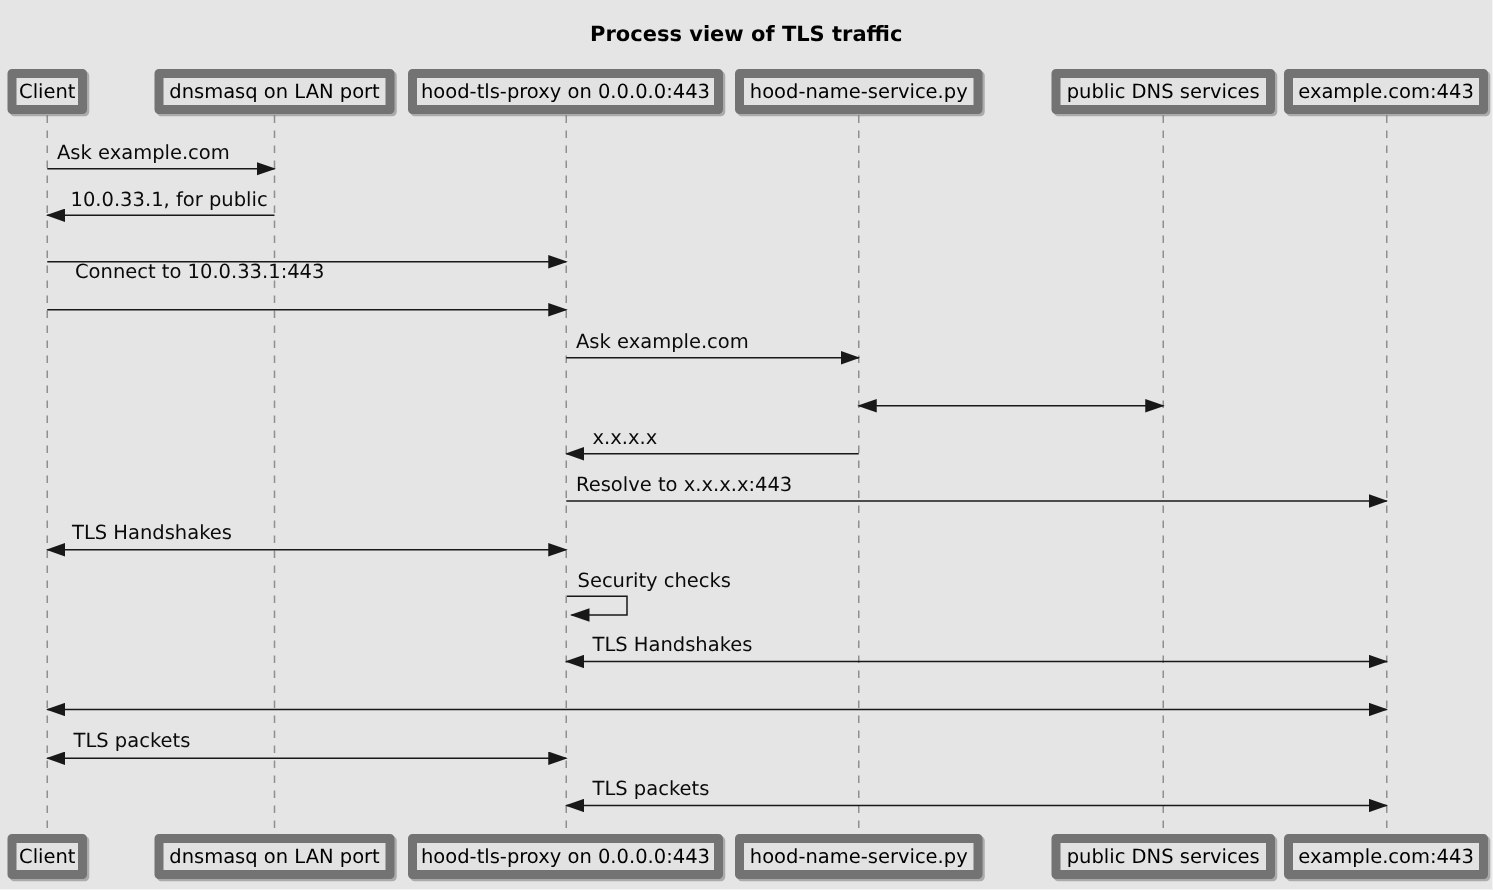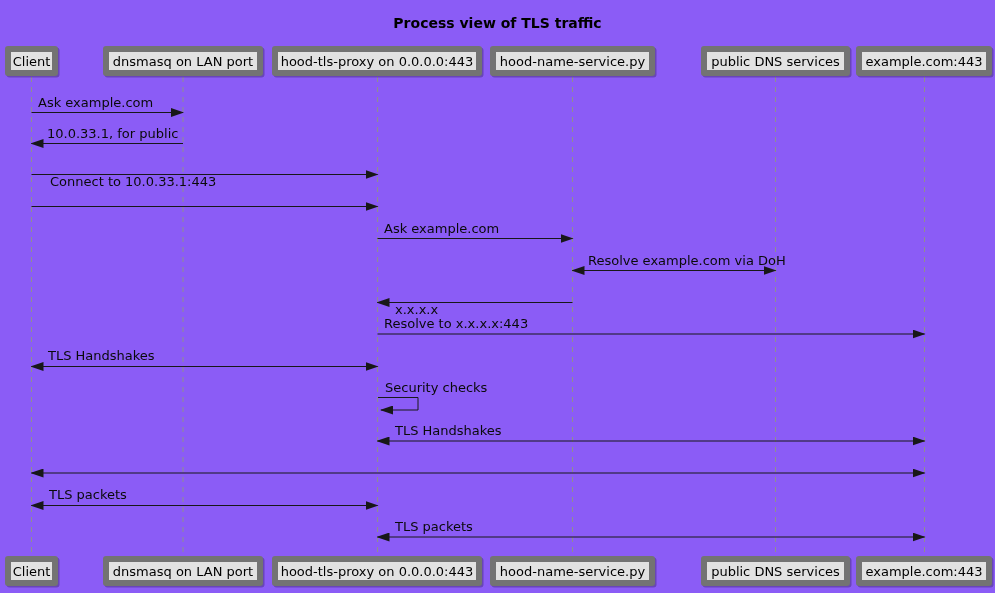--- a/index.html
+++ b/index.html
@@ -1,20 +1,20 @@
 <!DOCTYPE html>
 <html><head>
 <meta charset="utf-8">
 <style>
   html, body { margin: 0; padding: 0; background: #ffffff; }
   .canvas {
     position: relative;
     width: 995px;
     height: 593px;
-    background: #8b5cf6;
+    background: #e5e5e5;
     font-family: "DejaVu Sans", "Liberation Sans", sans-serif;
     overflow: hidden;
   }
   .title {
     position: absolute;
     top: 15px;
     left: 0;
     width: 100%;
     text-align: center;
     font-size: 14px;
@@ -104,22 +104,21 @@
   <div class="pbox" style="left:103px; top:556px; width:160px;">dnsmasq on LAN port</div>
   <div class="pbox" style="left:272px; top:556px; width:210px;">hood-tls-proxy on 0.0.0.0:443</div>
   <div class="pbox" style="left:490px; top:556px; width:165px;">hood-name-service.py</div>
   <div class="pbox" style="left:701px; top:556px; width:149px;">public DNS services</div>
   <div class="pbox" style="left:856px; top:556px; width:136px;">example.com:443</div>
 
   <div class="mlabel" style="left:38px;  top:95px;">Ask example.com</div>
   <div class="mlabel" style="left:47px;  top:126px;">10.0.33.1, for public</div>
   <div class="mlabel" style="left:50px;  top:157px;margin-top:17px;">Connect to 10.0.33.1:443</div>
   <div class="mlabel" style="left:384px; top:221px;">Ask example.com</div>
-  <div class="mlabel" style="left:588px; top:253px;">Resolve example.com via DoH</div>
-  <div class="mlabel" style="left:395px; top:302px;">x.x.x.x</div>
+  <div class="mlabel" style="left:395px; top:285px;">x.x.x.x</div>
   <div class="mlabel" style="left:384px; top:316px;">Resolve to x.x.x.x:443</div>
   <div class="mlabel" style="left:48px;  top:348px;">TLS Handshakes</div>
   <div class="mlabel" style="left:385px; top:380px;">Security checks</div>
   <div class="mlabel" style="left:395px; top:423px;">TLS Handshakes</div>
   <div class="mlabel" style="left:49px;  top:487px;">TLS packets</div>
   <div class="mlabel" style="left:395px; top:519px;">TLS packets</div>
 
 </div>
 
 </body></html>

